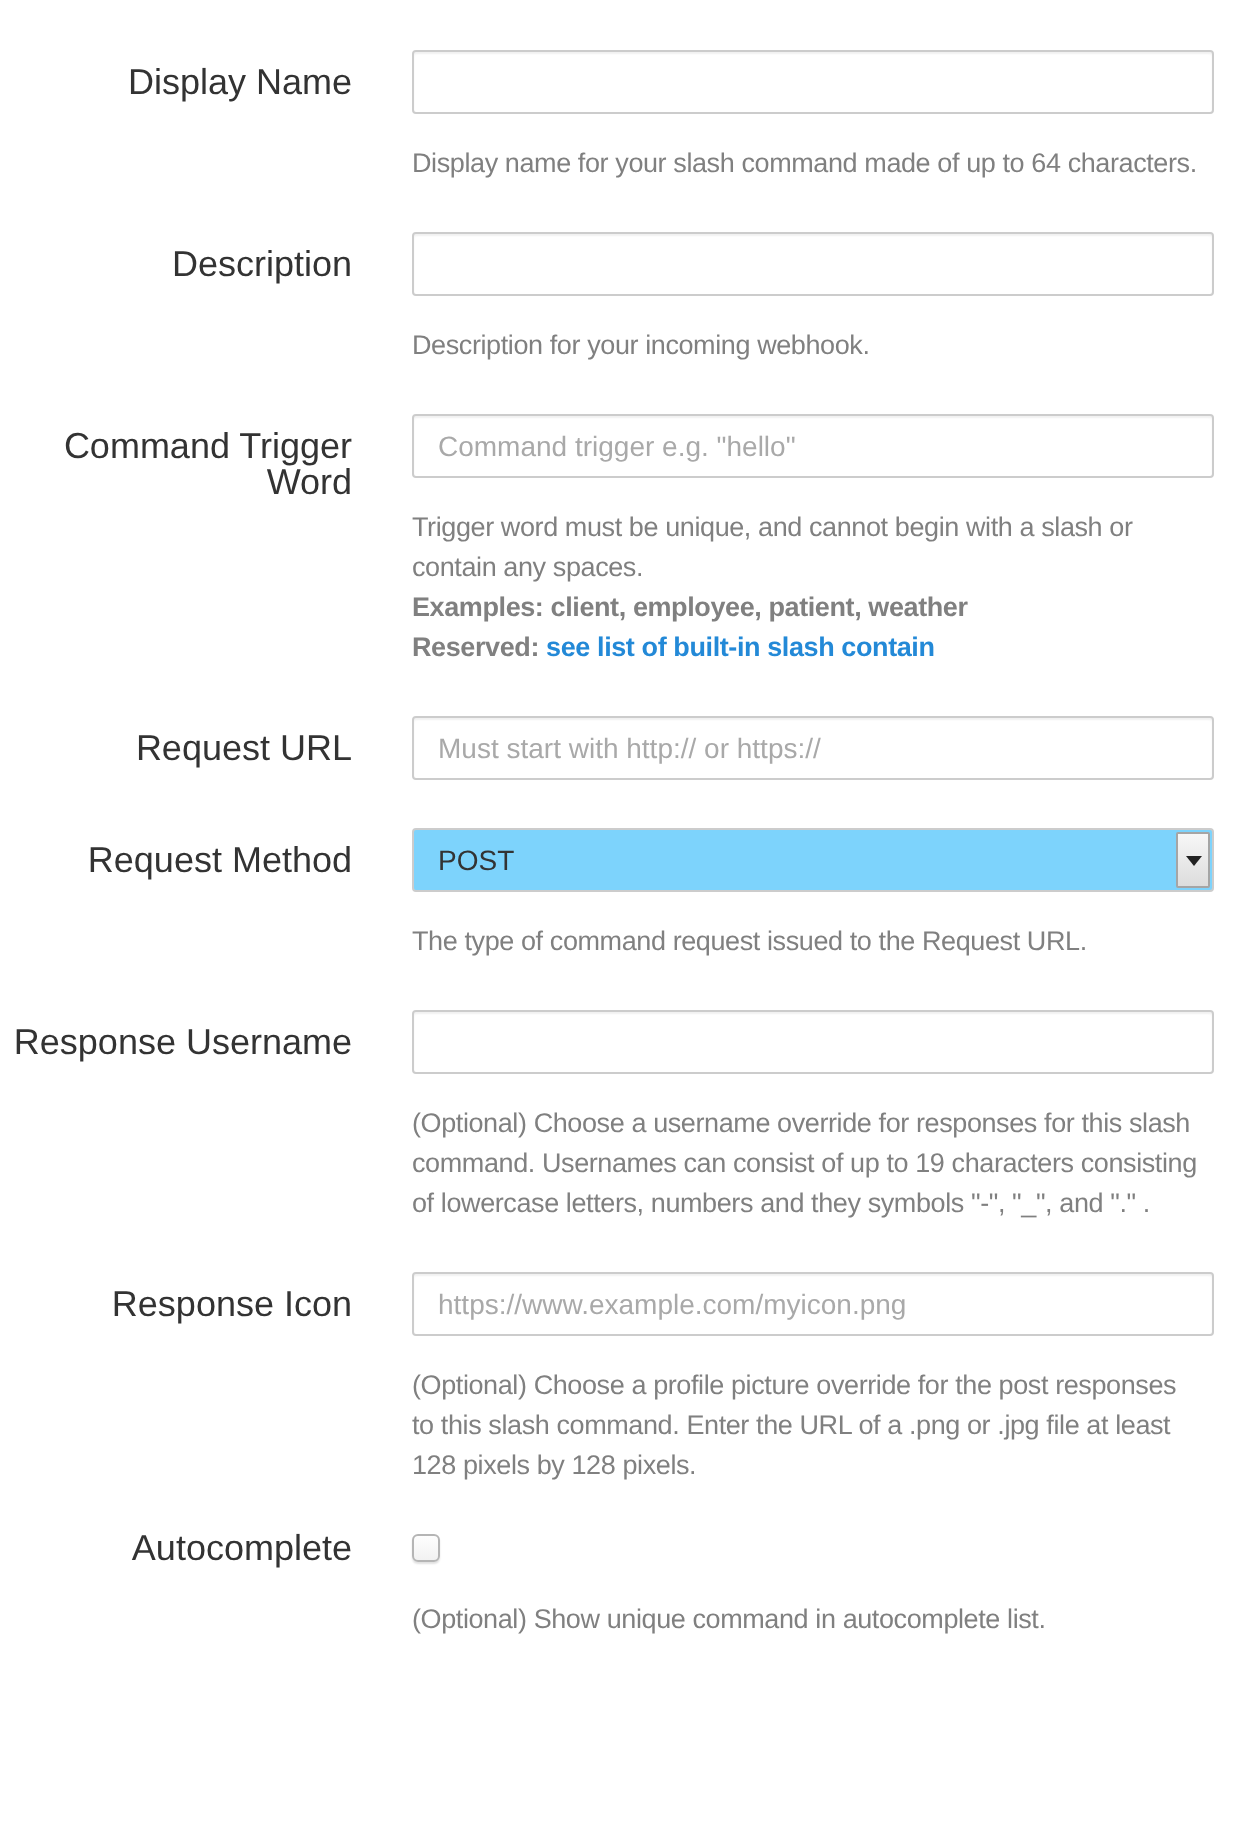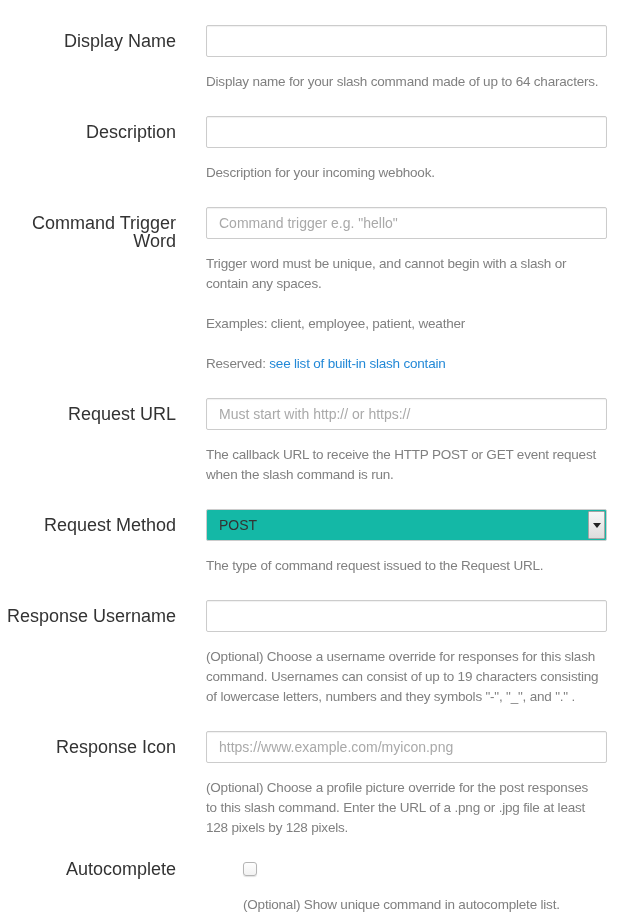--- a/index.html
+++ b/index.html
@@ -27,26 +27,26 @@
     box-shadow: inset 0 1px 1px rgba(0,0,0,0.06);
     outline: none; background: #ffffff;
   }
   .text-input::placeholder { color: #a9a9a9; opacity: 1; }
   .help {
     margin: 15px 0 0; width: 419px;
     font-size: 13.5px; letter-spacing: -0.2px;
     line-height: 20px; color: #808080;
     white-space: pre-line;
   }
-  .help + .help { margin-top: 20px; }
+  .help + .help { margin-top: 0; font-weight: bold; }
   .link { color: #2389d7; text-decoration: none; cursor: pointer; }
   .select-box {
     position: relative; width: 401px; height: 32px;
     border: 1px solid #cccccc; border-radius: 2px;
-    background: #14b8a6; cursor: pointer;
+    background: #7dd3fc; cursor: pointer;
     font-size: 14px; color: #333333; line-height: 30px;
     padding-left: 12px;
   }
   .select-arrow {
     position: absolute; top: 1px; right: 1px; bottom: 1px; width: 17px;
     background: linear-gradient(#f7f7f7, #dddddd);
     border: 1px solid #a5a5a5; border-radius: 1px;
   }
   .tri {
     position: absolute; left: 50%; top: 50%;
@@ -55,21 +55,21 @@
     border-right: 4px solid transparent;
     border-top: 5px solid #222222;
   }
   .checkbox {
     display: inline-block; width: 14px; height: 14px;
     border: 1px solid #b5b5b5; border-radius: 3px;
     background: linear-gradient(#fefefe, #f2f2f2);
     box-shadow: 0 1px 1px rgba(0,0,0,0.12);
     cursor: pointer; vertical-align: top;
   }
-  .mt6 { margin-top: 16px; padding-left: 37px; }
+  .mt6 { margin-top: 16px; }
 </style>
 </head>
 <body>
 
 <div class="form">
 
   <div class="form-group">
     <label class="control-label">Display Name</label>
     <div class="controls">
       <input type="text" class="text-input" style="">
@@ -93,22 +93,20 @@
 contain any spaces.</p>
       <p class="help">Examples: client, employee, patient, weather</p>
       <p class="help"><span>Reserved: </span><a class="link">see list of built-in slash contain</a></p>
     </div>
   </div>
 
   <div class="form-group">
     <label class="control-label">Request URL</label>
     <div class="controls">
       <input type="text" class="text-input" placeholder="Must start with http:// or https://" style="">
-      <p class="help">The callback URL to receive the HTTP POST or GET event request
-when the slash command is run.</p>
     </div>
   </div>
 
   <div class="form-group">
     <label class="control-label">Request Method</label>
     <div class="controls">
       <div class="select-box">
         <span>POST</span>
         <span class="select-arrow">
             <i class="tri"></i>

